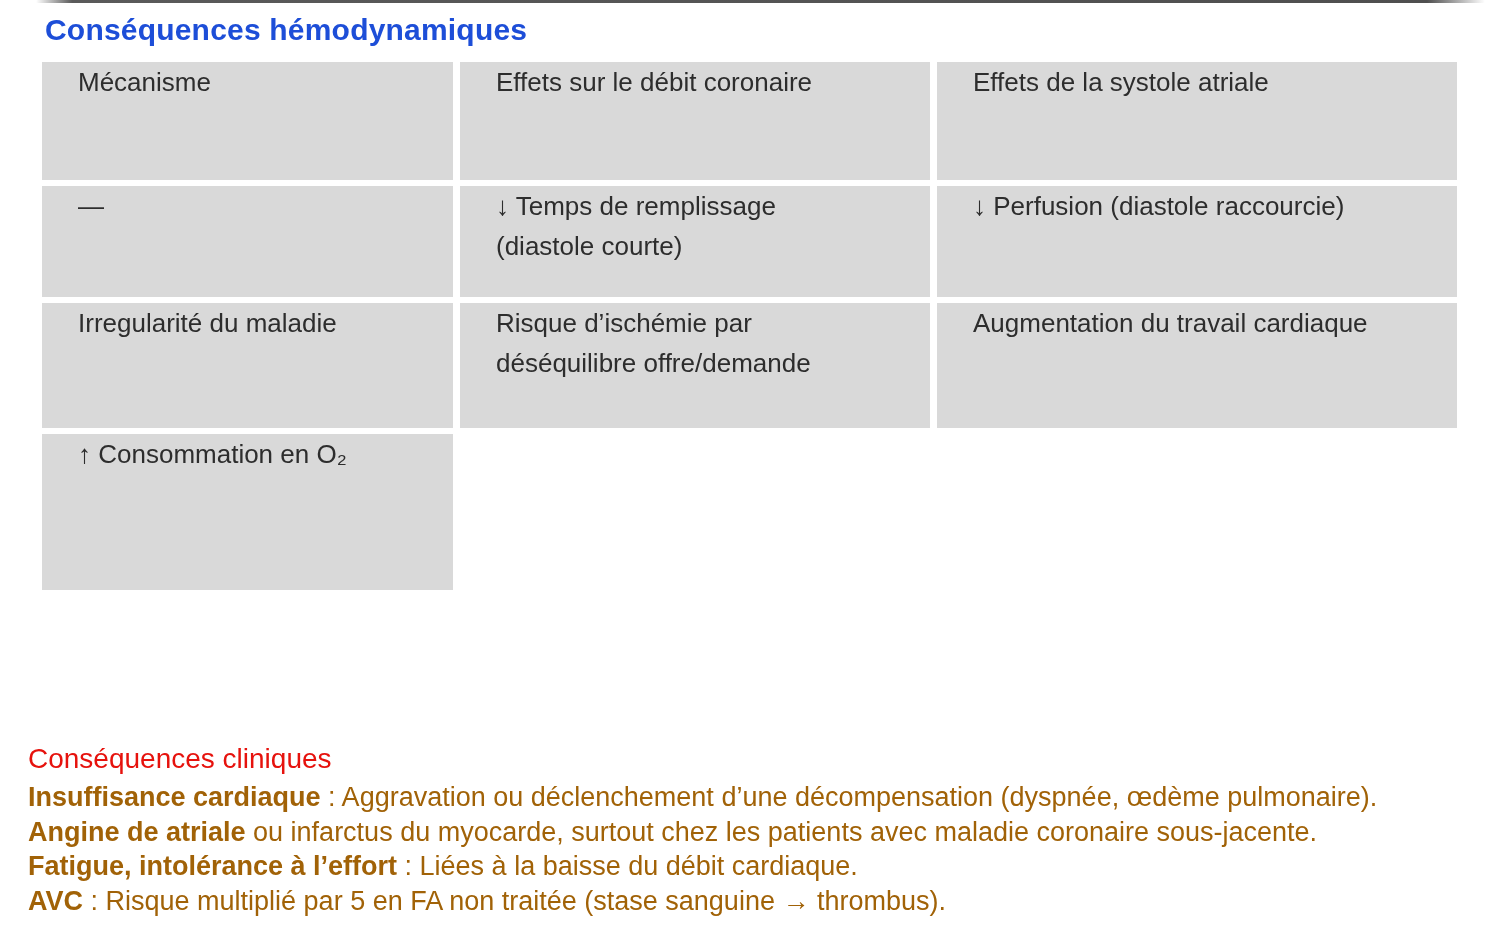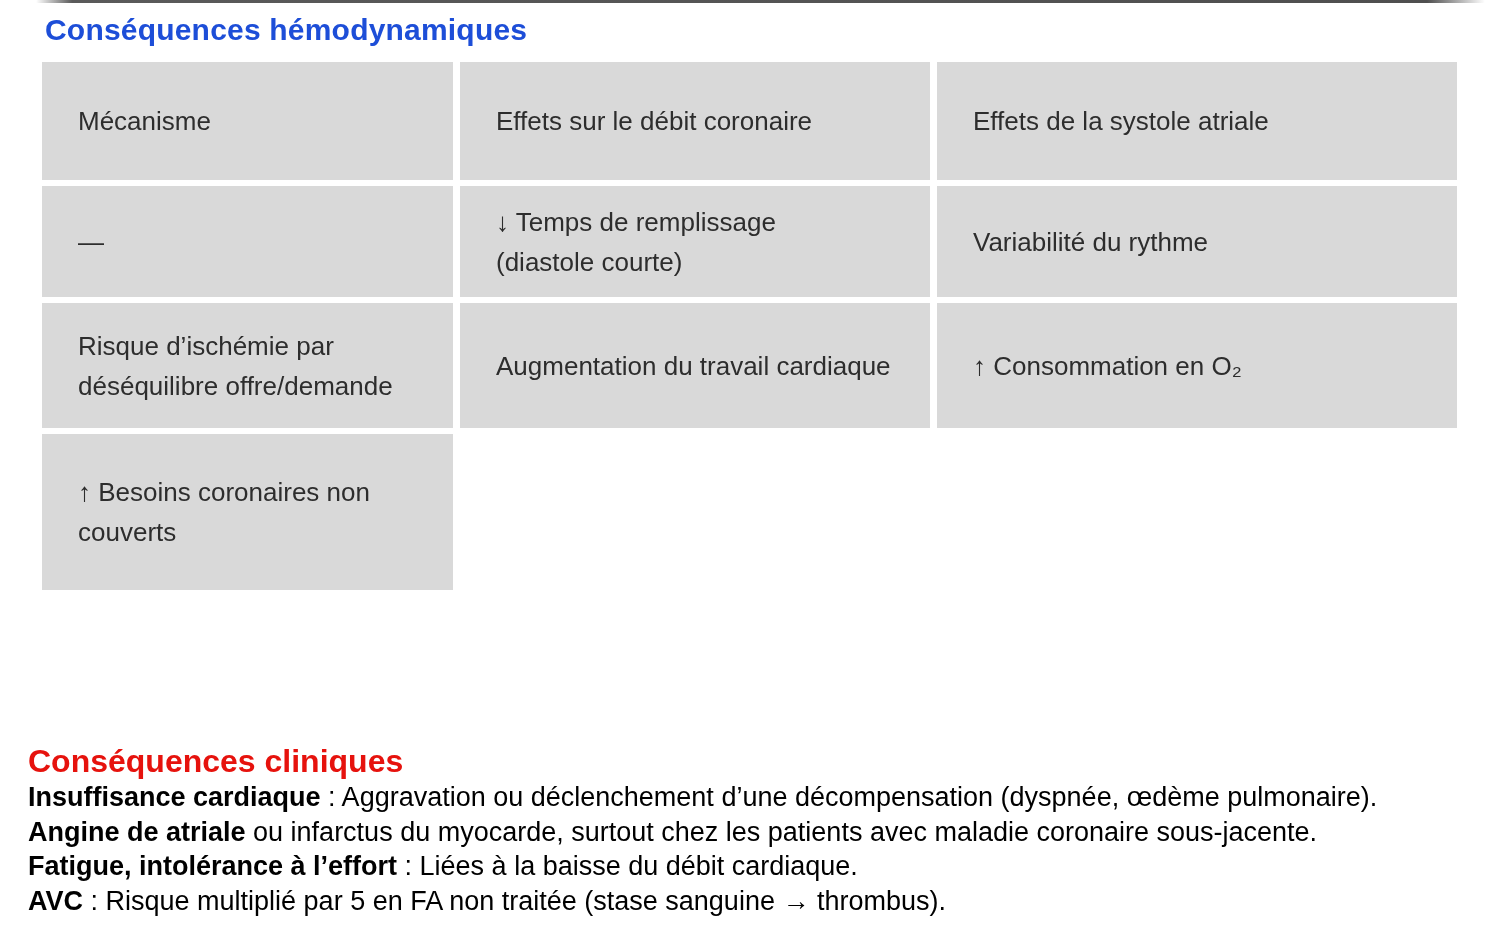--- a/index.html
+++ b/index.html
@@ -21,36 +21,36 @@
   .hemo-table {
     position: absolute; left: 42px; top: 62px;
     display: grid;
     grid-template-columns: 411px 470px 520px;
     grid-template-rows: 118px 111px 125px 156px 120px;
     column-gap: 7px; row-gap: 6px;
   }
 
   .cell {
     background: #d9d9d9;
-    display: flex; align-items: center;
+    display: flex; align-items: flex-start;
     padding-left: 36px; padding-right: 32px;
     font-size: 26px; line-height: 40px; color: #2d2d2d;
   }
   .cell-text { display: block; }
   .w340 { max-width: 340px; }
   .w400 { max-width: 400px; }
 
   .clinical {
     position: absolute; left: 28px; top: 743px; width: 1460px;
   }
   .clinical-heading {
-    font-size: 32px; font-weight: bold; color: #e6120d; 
+    font-size: 28px; font-weight: normal; color: #e6120d; margin-bottom: 5px;
   }
   .clinical-line {
-    font-size: 27px; line-height: 34.6px; color: #000000;
+    font-size: 27px; line-height: 34.6px; color: #a16207;
   }
   .clinical-line .lead { font-weight: bold; }
 </style>
 </head>
 <body>
 
 <div class="top-rule"></div>
 
 <h1 class="page-title">Conséquences hémodynamiques</h1>
 
@@ -66,36 +66,36 @@
   <div class="cell">
     <span class="cell-text">Effets de la systole atriale</span>
   </div>
   <div class="cell">
     <span class="cell-text">—</span>
   </div>
 
   <div class="cell">
     <span class="cell-text w340">↓ Temps de remplissage (diastole courte)</span>
   </div>
+  <div class="cell">
+    <span class="cell-text">↓ Perfusion (diastole raccourcie)</span>
+  </div>
 
   <div class="cell">
-    <span class="cell-text">Variabilité du rythme</span>
+    <span class="cell-text">Irregularité du maladie</span>
   </div>
   <div class="cell">
     <span class="cell-text w400">Risque d’ischémie par déséquilibre offre/demande</span>
   </div>
 
   <div class="cell">
     <span class="cell-text">Augmentation du travail cardiaque</span>
   </div>
   <div class="cell">
     <span class="cell-text">↑ Consommation en O₂</span>
-  </div>
-  <div class="cell">
-    <span class="cell-text w400">↑ Besoins coronaires non couverts</span>
   </div>
 </div>
 
 <div class="clinical">
   <div class="clinical-heading">Conséquences cliniques</div>
   <p class="clinical-line"><span class="lead">Insuffisance cardiaque</span><span> : Aggravation ou déclenchement d’une décompensation (dyspnée, œdème pulmonaire).</span></p>
   <p class="clinical-line"><span class="lead">Angine de atriale</span><span> ou infarctus du myocarde, surtout chez les patients avec maladie coronaire sous-jacente.</span></p>
   <p class="clinical-line"><span class="lead">Fatigue, intolérance à l’effort</span><span> : Liées à la baisse du débit cardiaque.</span></p>
   <p class="clinical-line"><span class="lead">AVC</span><span> : Risque multiplié par 5 en FA non traitée (stase sanguine → thrombus).</span></p>
 </div>

